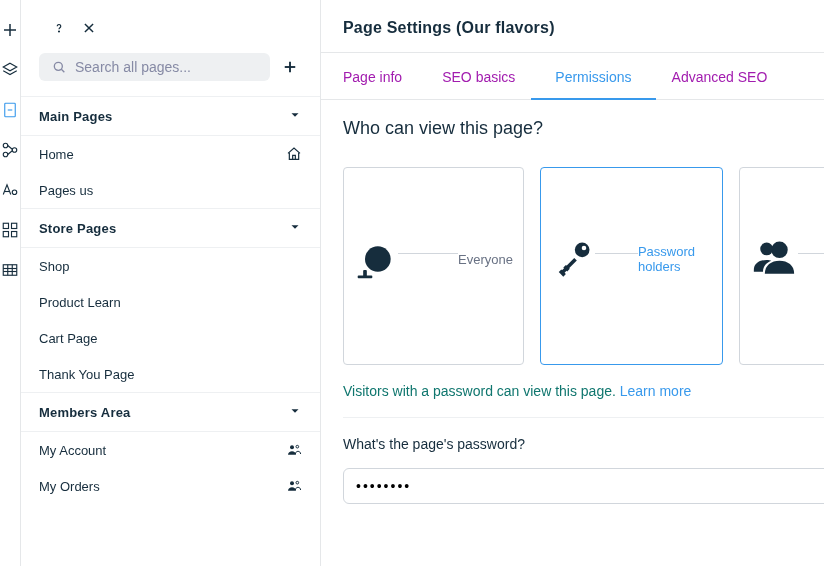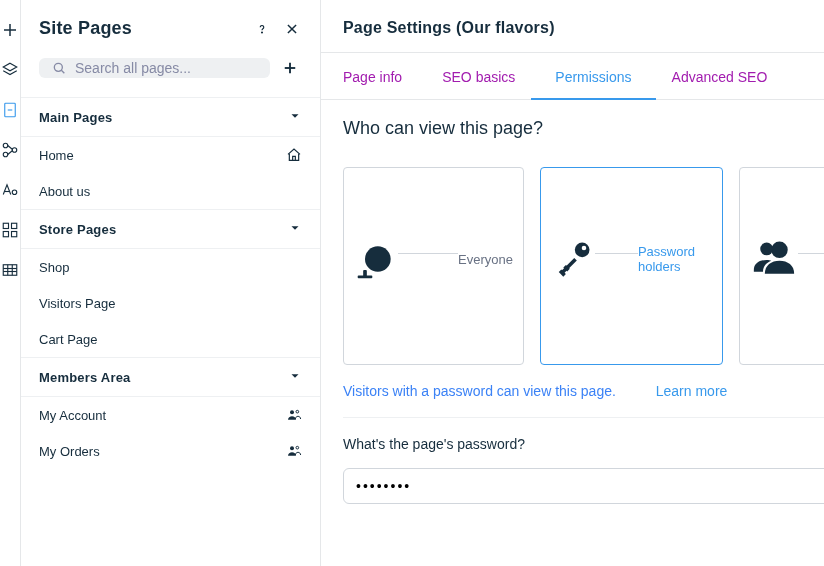--- a/index.html
+++ b/index.html
@@ -57,21 +57,21 @@
     cursor: pointer;
     margin-left: 10px;
   }
   .search-row {
     display: flex;
     align-items: center;
     padding: 0 18px 14px 18px;
   }
   .search-box {
     flex: 1;
-    height: 20px;
+    height: 28px;
     background: #eef0f2;
     border-radius: 6px;
     display: flex;
     align-items: center;
     padding: 0 12px;
     color: #868aa5;
   }
   .search-box input {
     border: none;
     background: transparent;
@@ -218,22 +218,22 @@
     font-size: 13px;
     color: #697284;
   }
   .help-line {
     margin-top: 18px;
     font-size: 14px;
     color: #3899ec;
     padding-bottom: 18px;
     border-bottom: 1px solid #eef0f2;
   }
-  .help-line .pre { color: #3b82f6; }
-  .help-line a { color: #3899ec; text-decoration: none; margin-left: 36px; }
+  .help-line .pre { color: #0f766e; }
+  .help-line a { color: #3899ec; text-decoration: none; }
   .pw-label {
     margin-top: 18px;
     font-size: 14px;
     color: #162d3d;
     margin-bottom: 16px;
   }
   .pw-input {
     width: 100%;
     height: 36px;
     border: 1px solid #d1d6dc;
@@ -297,21 +297,20 @@
         <line x1="3" y1="10" x2="21" y2="10"></line>
         <line x1="3" y1="14" x2="21" y2="14"></line>
         <line x1="9" y1="5" x2="9" y2="19"></line>
         <line x1="15" y1="5" x2="15" y2="19"></line>
       </svg>
   </div>
 </div>
 
 <div class="pages-panel">
   <div class="pages-header">
-    <div class="pages-title">Site Pages</div>
     <div class="header-icon">
       <svg viewBox="0 0 24 24" fill="none" stroke="currentColor" stroke-width="2">
           <path d="M9 9a3 3 0 1 1 4.5 2.6C12.5 12.5 12 13 12 14"></path>
           <circle cx="12" cy="18" r="0.8" fill="currentColor"></circle>
         </svg>
     </div>
     <div class="header-icon">
       <svg viewBox="0 0 24 24" fill="none" stroke="currentColor" stroke-width="2.5">
           <line x1="5" y1="5" x2="19" y2="19"></line>
           <line x1="19" y1="5" x2="5" y2="19"></line>
@@ -344,37 +343,40 @@
     <span class="item-label">Home</span>
     <span class="right-icon">
       <svg viewBox="0 0 24 24" width="16" height="16" fill="none" stroke="currentColor" stroke-width="1.8">
           <path d="M3 11 L12 3 L21 11"></path>
           <path d="M5 10 V20 H19 V10"></path>
           <path d="M10 20 V14 H14 V20"></path>
         </svg>
     </span>
   </div>
   <div class="page-item">
-    <span class="item-label">About us</span>
+    <span class="item-label">Pages us</span>
   </div>
 
   <div class="section-head">
     <span>Store Pages</span>
     <span class="chev"><svg viewBox="0 0 24 24" fill="currentColor">
           <path d="M6 9l6 6 6-6z"></path>
         </svg></span>
   </div>
   <div class="page-item">
     <span class="item-label">Shop</span>
   </div>
   <div class="page-item">
-    <span class="item-label">Visitors Page</span>
+    <span class="item-label">Product Learn</span>
   </div>
   <div class="page-item">
     <span class="item-label">Cart Page</span>
+  </div>
+  <div class="page-item">
+    <span class="item-label">Thank You Page</span>
   </div>
 
   <div class="section-head">
     <span>Members Area</span>
     <span class="chev"><svg viewBox="0 0 24 24" fill="currentColor">
           <path d="M6 9l6 6 6-6z"></path>
         </svg></span>
   </div>
   <div class="page-item">
     <span class="item-label">My Account</span>

